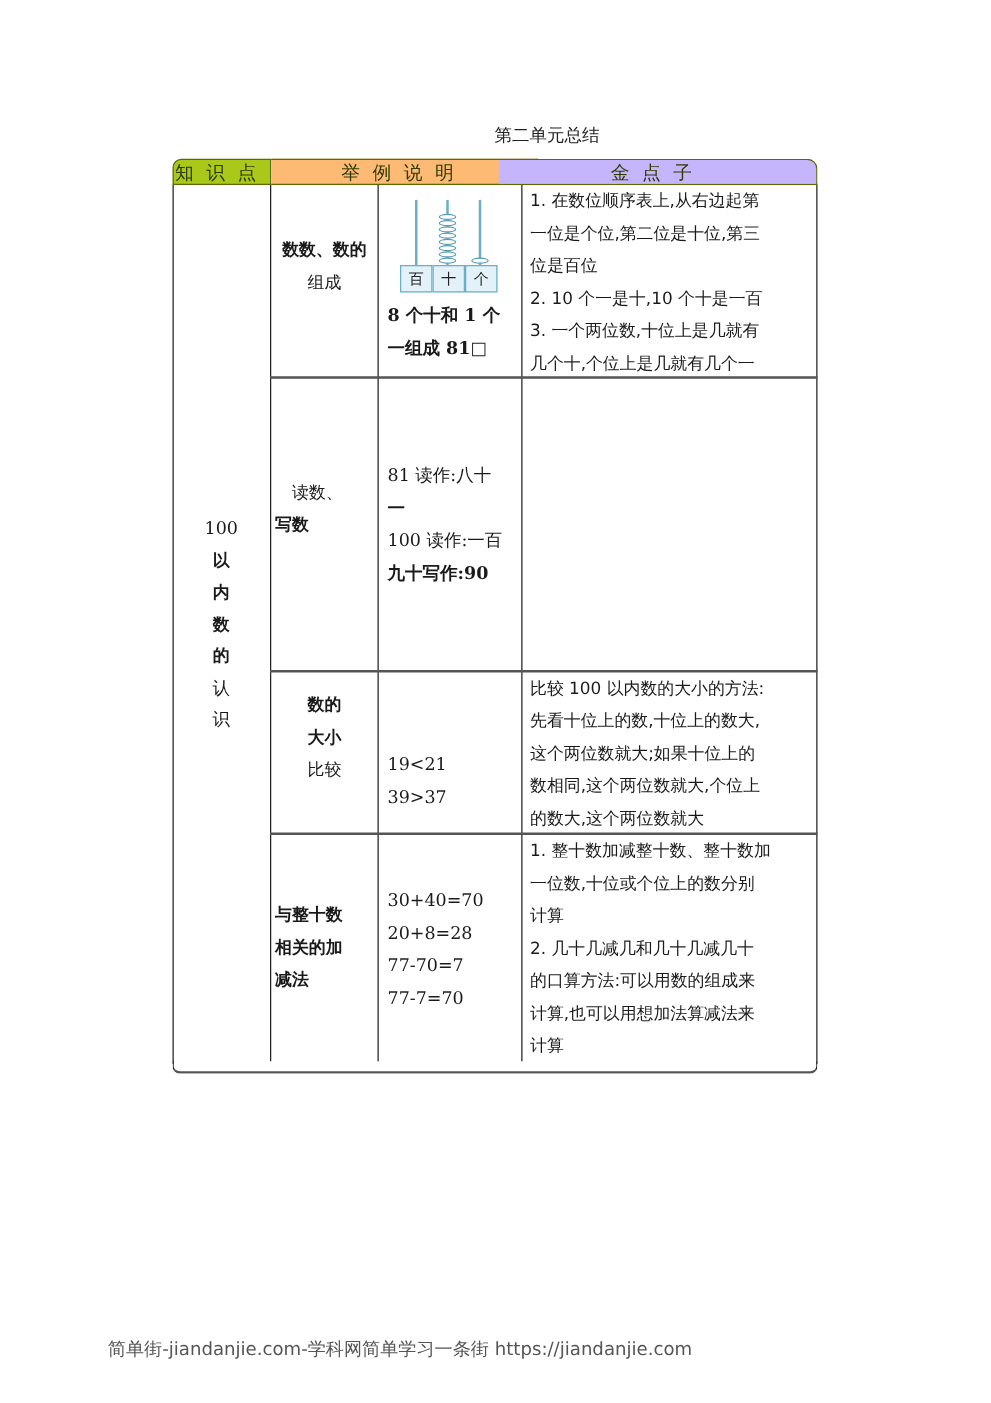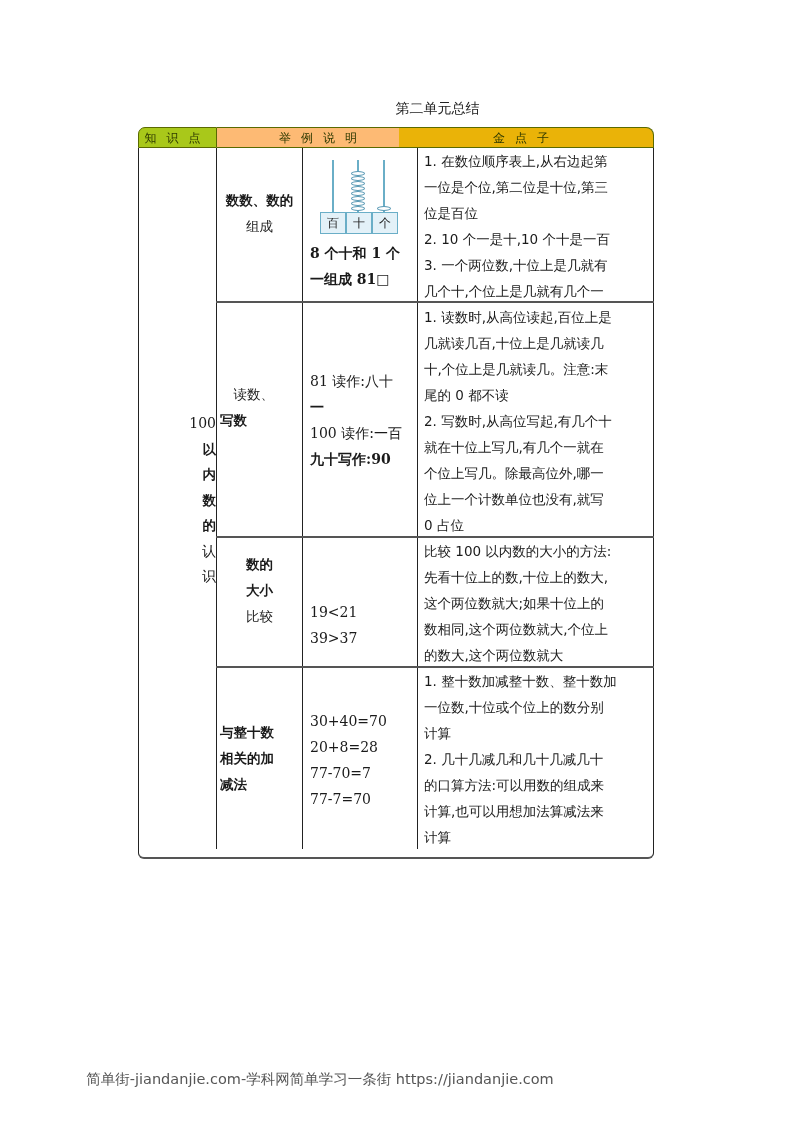--- a/index.html
+++ b/index.html
@@ -1,27 +1,27 @@
 <!DOCTYPE html>
 <html><head>
 <meta charset="utf-8">
 <style>
   html, body { margin: 0; padding: 0; background: #ffffff; }
   body { width: 793px; height: 1122px; position: relative; overflow: hidden;
          font-family: "DejaVu Serif", "Liberation Serif", serif; color: #1a1a1a; }
   .title { position: absolute; top: 100px; left: 0; width: 793px; text-align: center;
            font-size: 14px; color: #222; margin-left: 41px; }
   .table-wrap { position: absolute; left: 138px; top: 127px; width: 516px; height: 732px; }
-  .hdr { position: absolute; top: 0; height: 21px; font-size: 12px; letter-spacing: 10px;
+  .hdr { position: absolute; top: 0; height: 21px; font-size: 15px; letter-spacing: 10px;
          text-align: center; line-height: 21px; color: #2f3a00;
          border-top: 1px solid #5a6a00; border-bottom: 1px solid #5a6a00; box-sizing: border-box; }
   .hdr.h1 { left: 0; width: 79px; background: #a9c81a; border-left: 1px solid #5a6a00;
             border-top-left-radius: 7px; border-right: 1px solid #5a6a00; }
   .hdr.h2 { left: 79px; width: 213px; background: #fdba74; border-right: 1px solid #5a6a00; }
-  .hdr.h3 { left: 261px; width: 255px; background: #eab308; border-right: 1px solid #5a6a00;
+  .hdr.h3 { left: 261px; width: 255px; background: #c4b5fd; border-right: 1px solid #5a6a00;
             border-top-right-radius: 8px; }
   .vline { position: absolute; width: 1px; background: #222; }
   .hline { position: absolute; height: 2px; background: #555; }
   .cell { position: absolute; box-sizing: border-box; font-size: 14px; line-height: 26px; }
   .sans { font-family: "DejaVu Sans", "Liberation Sans", sans-serif; font-size: 13.5px; }
   .bottom-frame { position: absolute; left: 0; top: 722px; width: 516px; height: 10px;
                   border-left: 1px solid #222; border-right: 1px solid #222; border-bottom: 2px solid #555;
                   border-bottom-left-radius: 6px; border-bottom-right-radius: 6px; box-sizing: border-box; }
   .abacus { position: absolute; left: 320px; top: 160px; width: 78px; height: 78px; }
   .abacus .rod { position: absolute; width: 2px; background: #6aaec7; top: 0; height: 52px; }
@@ -49,21 +49,21 @@
   <div class="vline" style="left:164px;top:21px;height:701px;"></div>
   <div class="vline" style="left:279px;top:21px;height:701px;"></div>
   <div class="vline" style="left:515px;top:21px;height:703px;"></div>
 
   <div class="hline" style="left:78px;top:174px;width:438px;"></div>
   <div class="hline" style="left:78px;top:409px;width:438px;"></div>
   <div class="hline" style="left:78px;top:539px;width:438px;"></div>
 
   <div class="bottom-frame"></div>
 
-  <div class="cell stack" style="left:0;top:284px;width:78px;line-height:25.5px;font-size:14px;text-align:right;">
+  <div class="cell stack" style="left:0;top:284px;width:78px;line-height:25.5px;font-size:14px;">
     <div>100</div>
     <div class="sans" style="font-weight:bold;">以</div>
     <div class="sans" style="font-weight:bold;">内</div>
     <div class="sans" style="font-weight:bold;">数</div>
     <div class="sans" style="font-weight:bold;">的</div>
     <div>认</div>
     <div>识</div>
   </div>
 
   <div class="cell sans stack" style="left:79px;top:60px;width:85px;font-weight:bold;">
@@ -85,31 +85,20 @@
 
   <div class="cell sans" style="left:82px;top:254px;width:84px;">
     <div>　读数、</div>
     <div style="font-weight:bold;">写数</div>
   </div>
   <div class="cell" style="left:172px;top:241px;width:110px;">
     <div>81 读作:八十</div>
     <div style="font-weight:bold;">一</div>
     <div>100 读作:一百</div>
     <div style="font-weight:bold;">九十写作:90</div>
-  </div>
-  <div class="cell sans" style="left:286px;top:177px;width:230px;">
-    <div>1. 读数时,从高位读起,百位上是</div>
-    <div>几就读几百,十位上是几就读几</div>
-    <div>十,个位上是几就读几。注意:末</div>
-    <div>尾的 0 都不读</div>
-    <div>2. 写数时,从高位写起,有几个十</div>
-    <div>就在十位上写几,有几个一就在</div>
-    <div>个位上写几。除最高位外,哪一</div>
-    <div>位上一个计数单位也没有,就写</div>
-    <div>0 占位</div>
   </div>
 
   <div class="cell sans stack" style="left:79px;top:424px;width:85px;font-weight:bold;">
     <div>数的</div>
     <div>大小</div>
     <div style="font-weight:normal;">比较</div>
   </div>
   <div class="cell" style="left:172px;top:472px;width:110px;">
     <div>19&lt;21</div>
     <div>39&gt;37</div>

